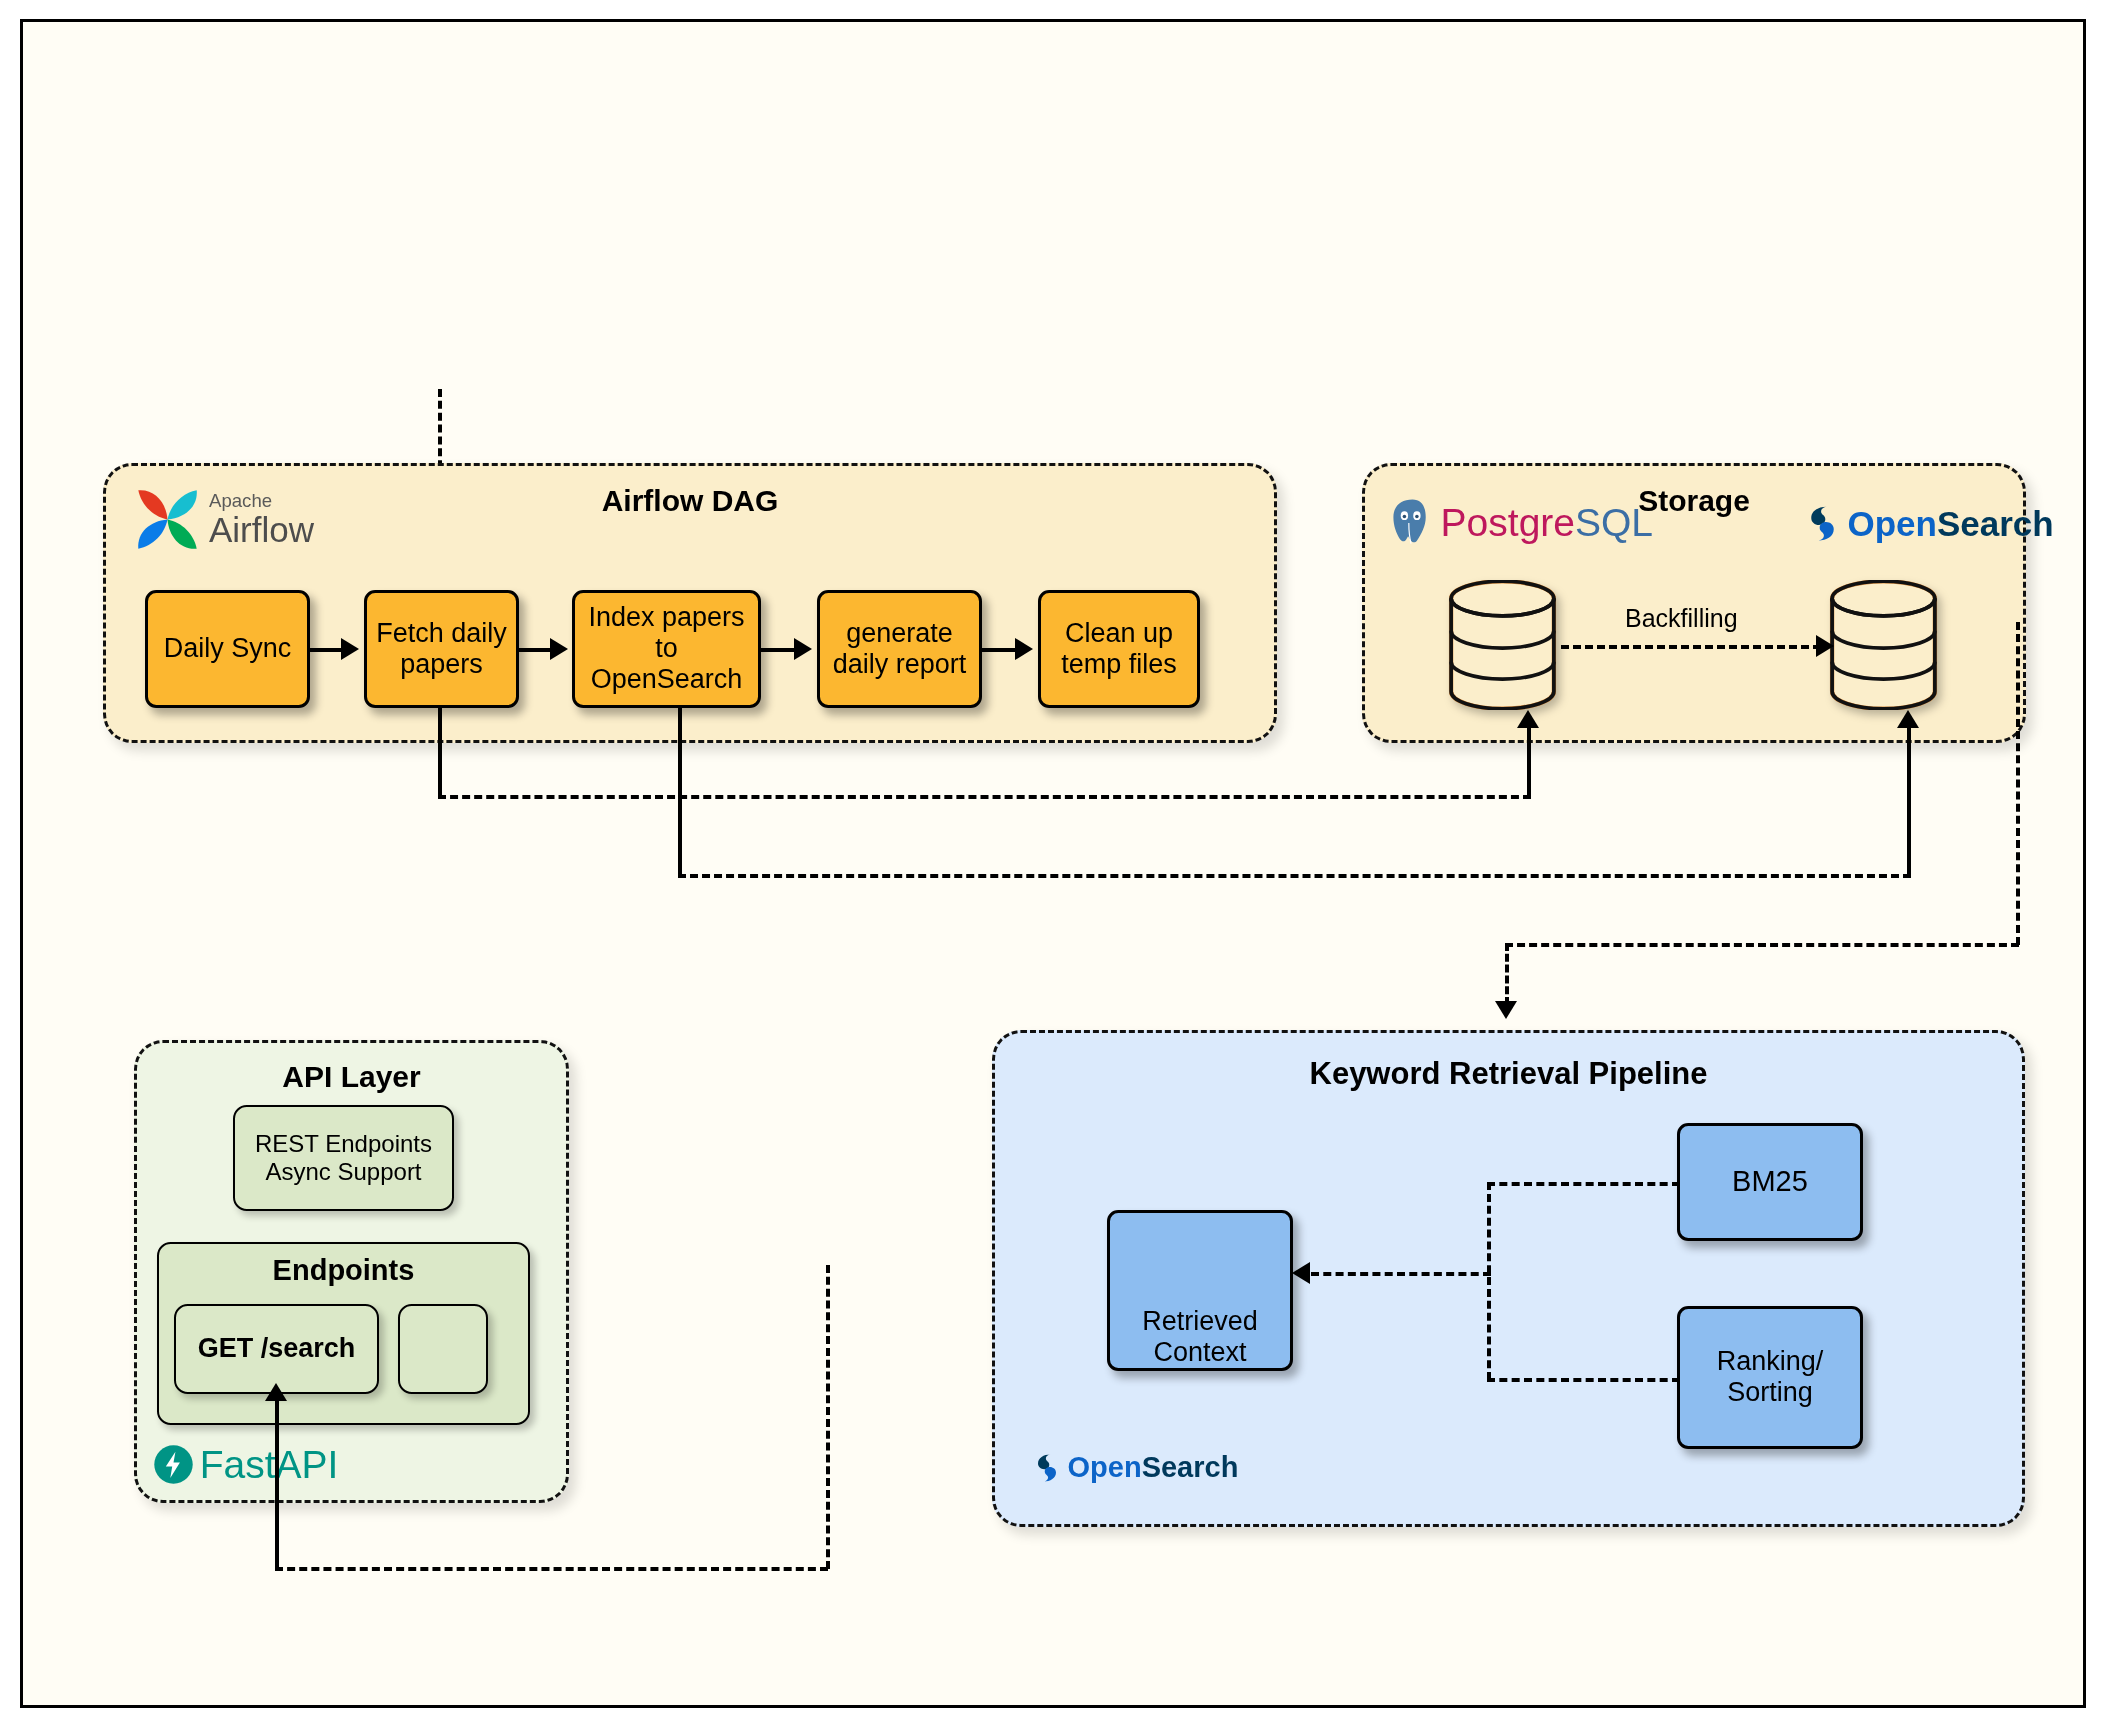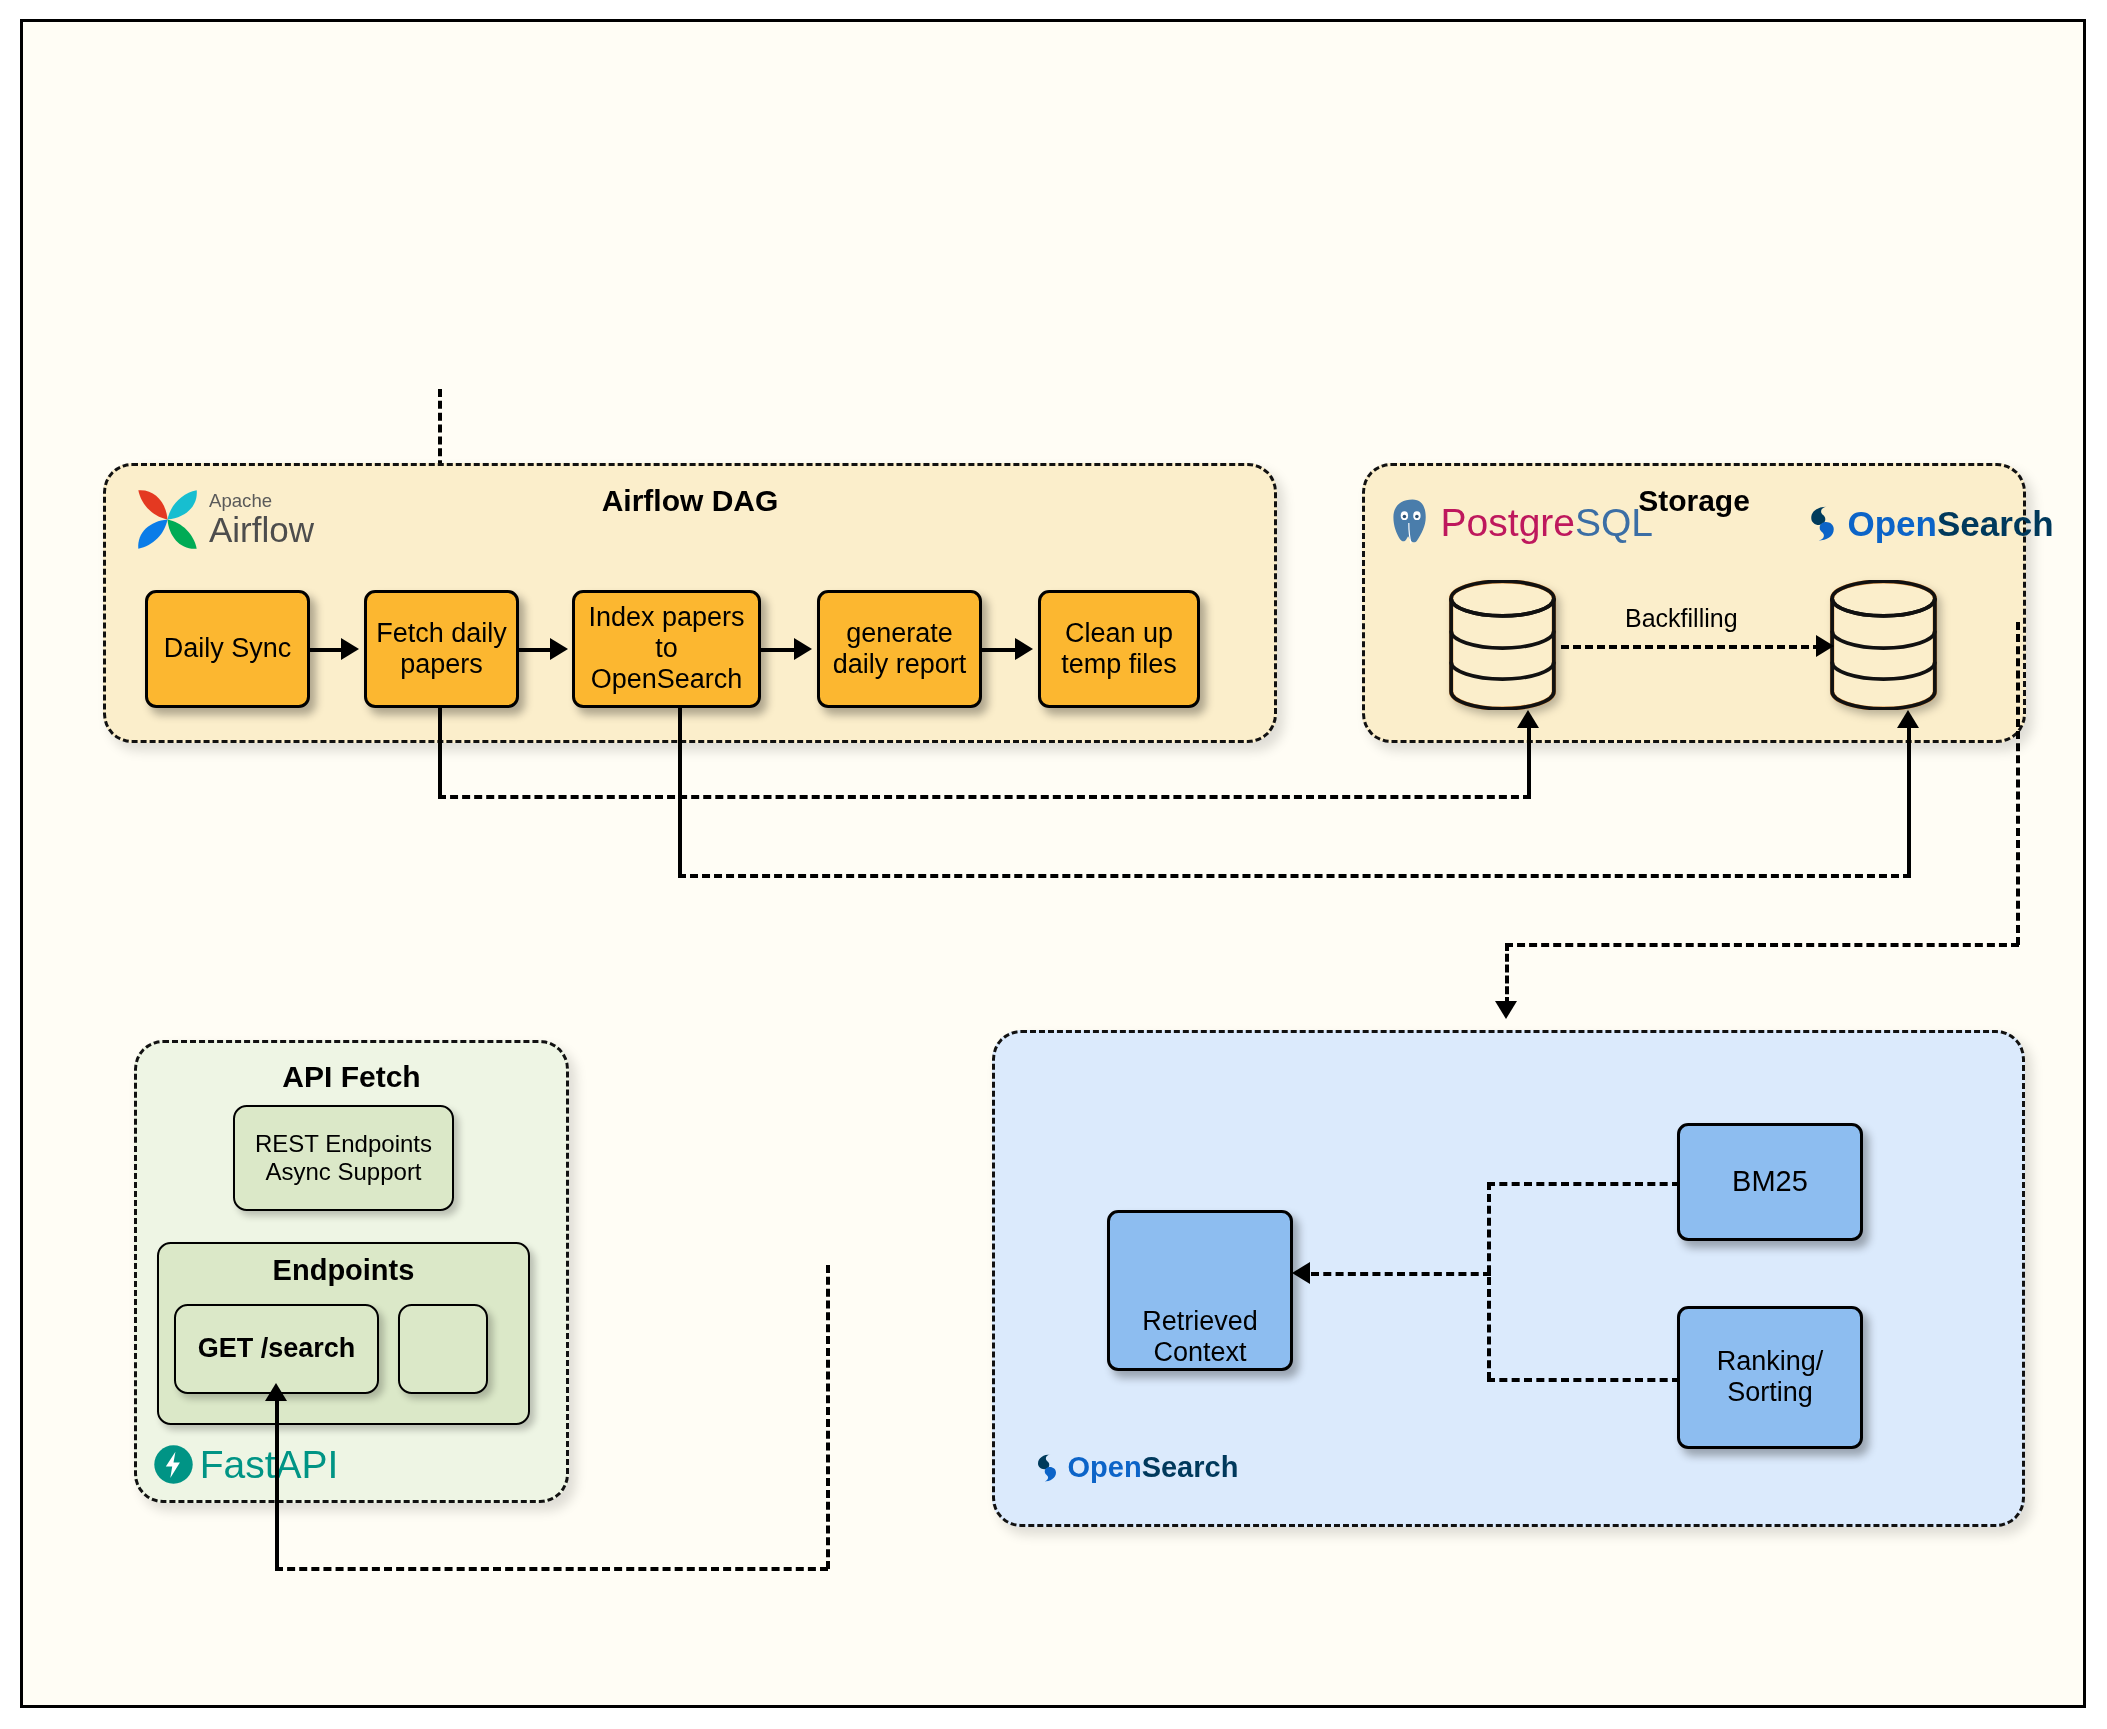--- a/index.html
+++ b/index.html
@@ -185,21 +185,21 @@
   <div class="hline dash-h" style="left:655px;top:852px;width:1233px;"></div>
   <div class="vline solid-v" style="left:1884px;top:705px;height:149px;"></div>
   <div class="arrow ar-up" style="left:1874px;top:688px;"></div>
 
   <div class="vline dash-v" style="left:1993px;top:600px;height:323px;"></div>
   <div class="hline dash-h" style="left:1482px;top:921px;width:514px;"></div>
   <div class="vline dash-v" style="left:1482px;top:921px;height:62px;"></div>
   <div class="arrow ar-down" style="left:1472px;top:979px;"></div>
 
   <div class="panel p-green" style="left:111px;top:1018px;width:435px;height:463px;">
-    <div class="panel-title" style="top:17.4px;font-size:30px;">API Fetch</div>
+    <div class="panel-title" style="top:17.4px;font-size:30px;">API Layer</div>
 
     <div class="node n-green" style="left:96px;top:62px;width:221px;height:106px;font-size:24px;flex-direction:column;">
 
       <span>REST Endpoints</span>
       <span>Async Support</span>
     </div>
 
     <div class="node n-green" style="left:20px;top:199px;width:373px;height:183px;align-items:flex-start;">
       <div class="panel-title" style="top:10px;font-size:29px;">Endpoints</div>
     </div>
@@ -219,20 +219,21 @@
       <span class="fa-text" style="margin-left:6.2px;">FastAPI</span>
     </div>
   </div>
 
   <div class="vline dash-v" style="left:803px;top:1243px;height:304px;"></div>
   <div class="hline dash-h" style="left:252px;top:1545px;width:553px;"></div>
   <div class="vline solid-v" style="left:252px;top:1379px;height:168px;"></div>
   <div class="arrow ar-up" style="left:242px;top:1361px;"></div>
 
   <div class="panel p-blue" style="left:969px;top:1008px;width:1033px;height:497px;">
+    <div class="panel-title" style="top:23.6px;font-size:31px;">Keyword Retrieval Pipeline</div>
 
     <div class="node n-blue" style="left:112px;top:177px;width:186px;height:161px;font-size:27px;align-items:flex-end;">
       <span>Retrieved Context</span>
     </div>
 
     <div class="node n-blue" style="left:682px;top:90px;width:186px;height:118px;font-size:29px;">
       <span>BM25</span>
     </div>
 
     <div class="node n-blue" style="left:682px;top:273px;width:186px;height:143px;font-size:27px;">

